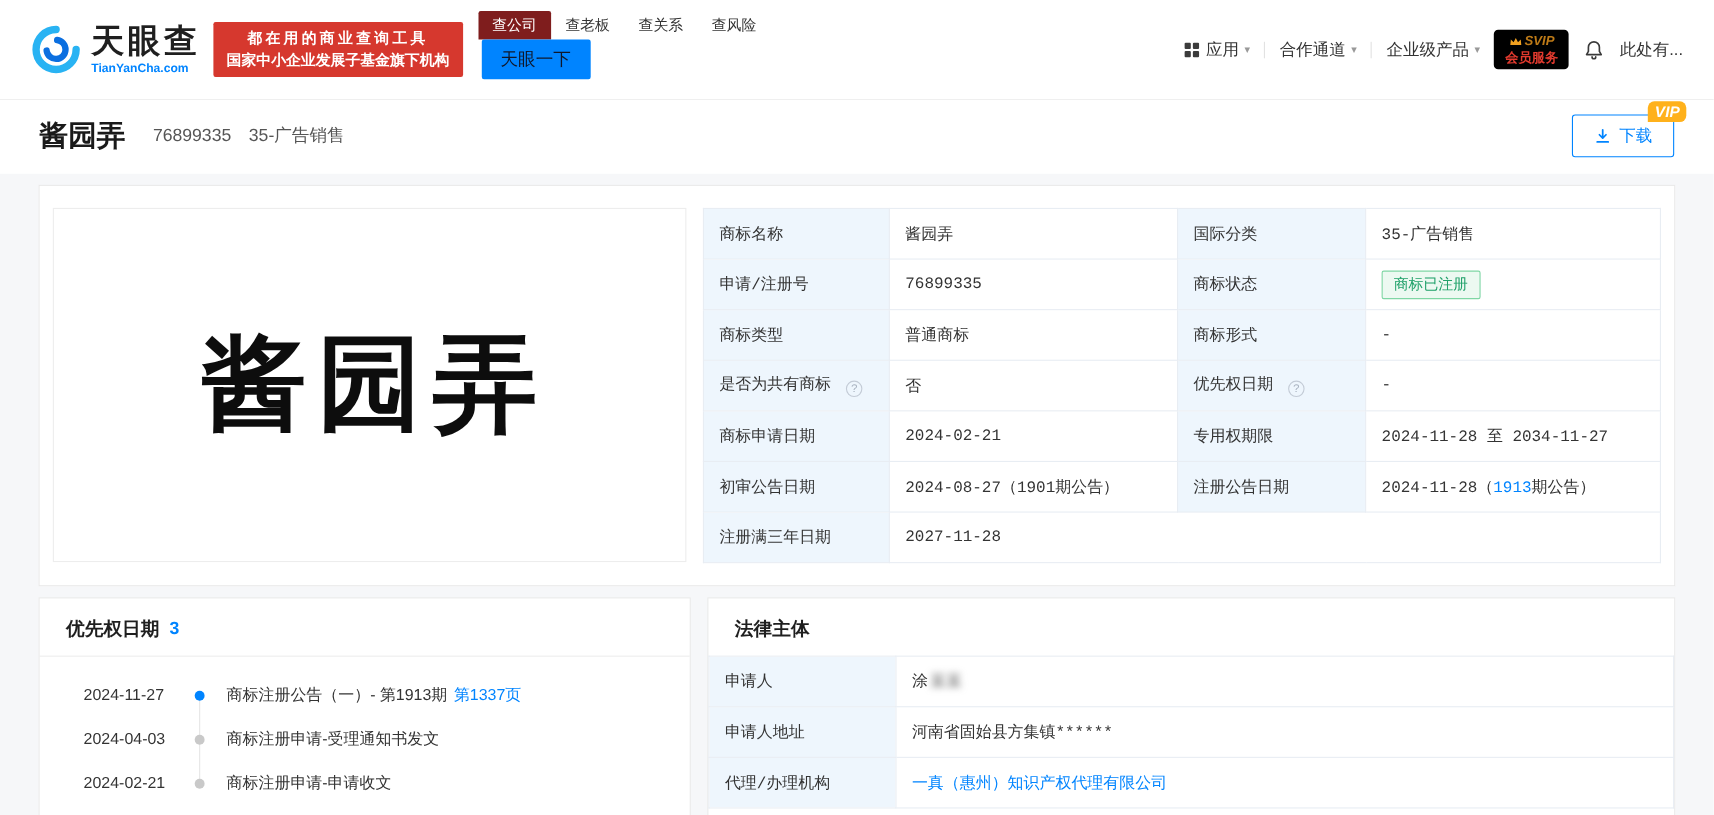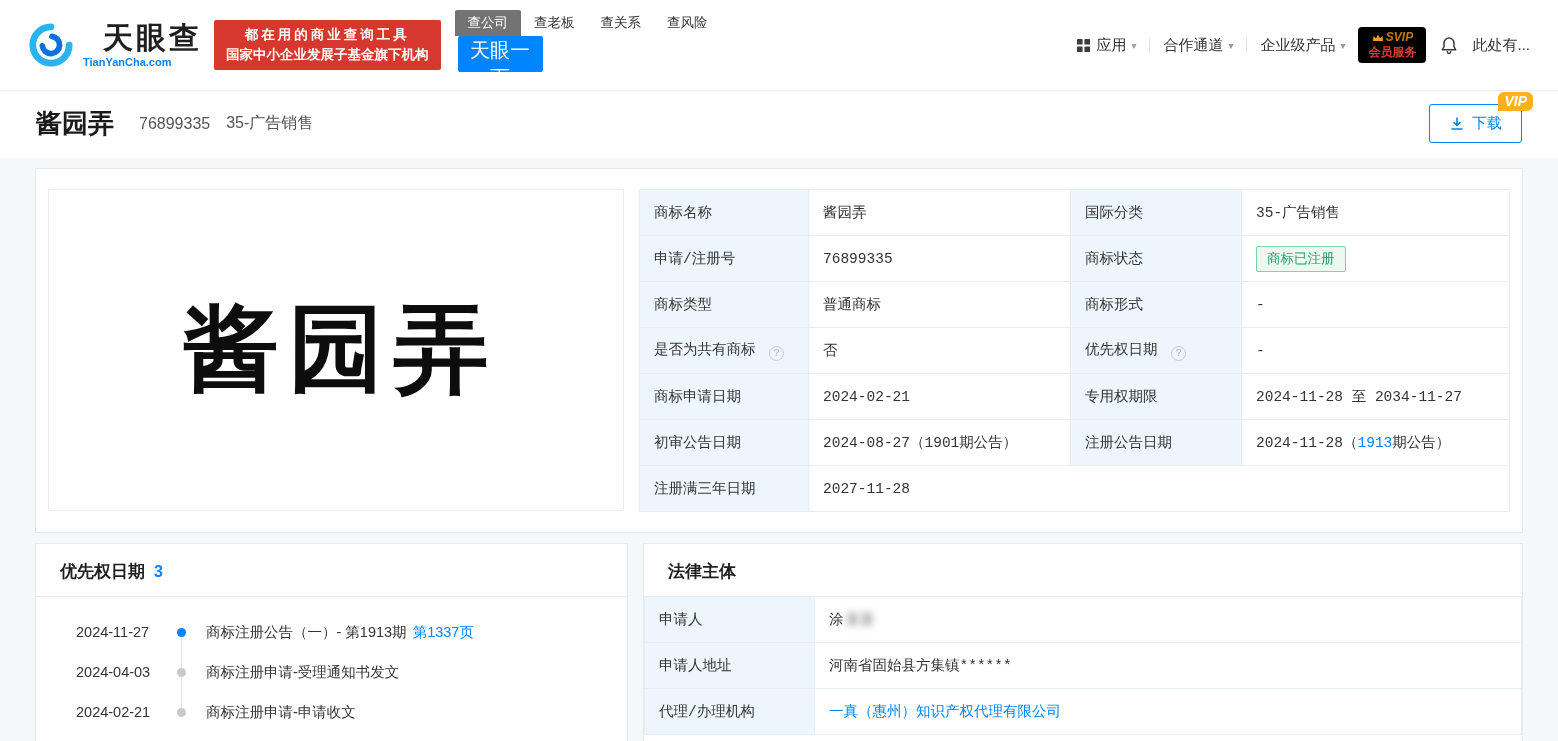--- a/index.html
+++ b/index.html
@@ -5,36 +5,36 @@
   * { box-sizing: border-box; }
   html,body { margin:0; padding:0; width:1558px; height:741px; overflow:hidden;
     font-family:"Liberation Sans","DejaVu Sans",sans-serif; color:#333; background:#fff; }
   a { text-decoration:none; }
 
   
   .topbar { height:91px; display:flex; align-items:center; padding:0 28px; background:#fff;
     border-bottom:1px solid #efefef; }
   .logo { display:flex; align-items:center; gap:9px; cursor:pointer; }
   .logo-text { display:flex; flex-direction:column; }
-  .brand { font-size:30px; font-weight:bold; color:#1f1f1f; letter-spacing:3px; line-height:1.05;margin-left:20px; }
+  .brand { font-size:30px; font-weight:bold; color:#1f1f1f; letter-spacing:3px; line-height:1.05; }
   .domain { font-size:11px; color:#0084ff; font-weight:bold; margin-top:2px; }
   .banner { margin-left:12px; background:#d6382e; color:#fff; padding:5px 12px; border-radius:2px;
     text-align:center; font-weight:bold; font-size:13.5px; line-height:1.5; white-space:nowrap; }
   .banner .l1 { letter-spacing:3px; }
 
   .search-area { margin-left:14px; align-self:flex-start; margin-top:10px; }
   .tabs { display:flex; align-items:flex-end; }
   .tab { font-size:13.5px; color:#333; padding:4px 13px; cursor:pointer; }
-  .tab.active { background:#737373; color:#fff; border-radius:2px 2px 0 0;text-align:center; }
+  .tab.active { background:#7f1d1d; color:#fff; border-radius:2px 2px 0 0;text-align:center; }
   .search-row { display:flex; }
   .search-input { width:394px; height:36px; border:2px solid #0084ff; padding:0 12px; font-size:14px;
     outline:none; border-radius:0 2px 2px 2px; color:#333; }
   .search-input::placeholder { color:#b9bfc9; }
-  .search-btn { width:85px; height:36px; margin-left:3px; background:#0084ff; color:#ffffff; border:none;
-    font-size:20px; border-radius:2px; cursor:pointer; }
+  .search-btn { width:99px; height:36px; margin-left:3px; background:#0084ff; color:#0f172a; border:none;
+    font-size:16px; border-radius:2px; cursor:pointer; }
 
   .right-nav { margin-left:auto; display:flex; align-items:center; gap:13px; }
   .nav-item { display:flex; align-items:center; gap:5px; font-size:15px; color:#333; cursor:pointer; white-space:nowrap; }
   .caret { color:#999; font-size:10px; }
   .vdiv { width:1px; height:15px; background:#e2e2e2; }
   .svip { background:#000000; border-radius:4px; padding:3px 10px; text-align:center; line-height:1.25; cursor:pointer; }
   .svip-top { display:flex; align-items:center; justify-content:center; gap:2px;
     color:#bd7a17; font-weight:bold; font-style:italic; font-size:12px; }
   .svip-bottom { color:#e23a2e; font-weight:bold; font-size:12px; }
   .bell { display:flex; cursor:pointer; }

